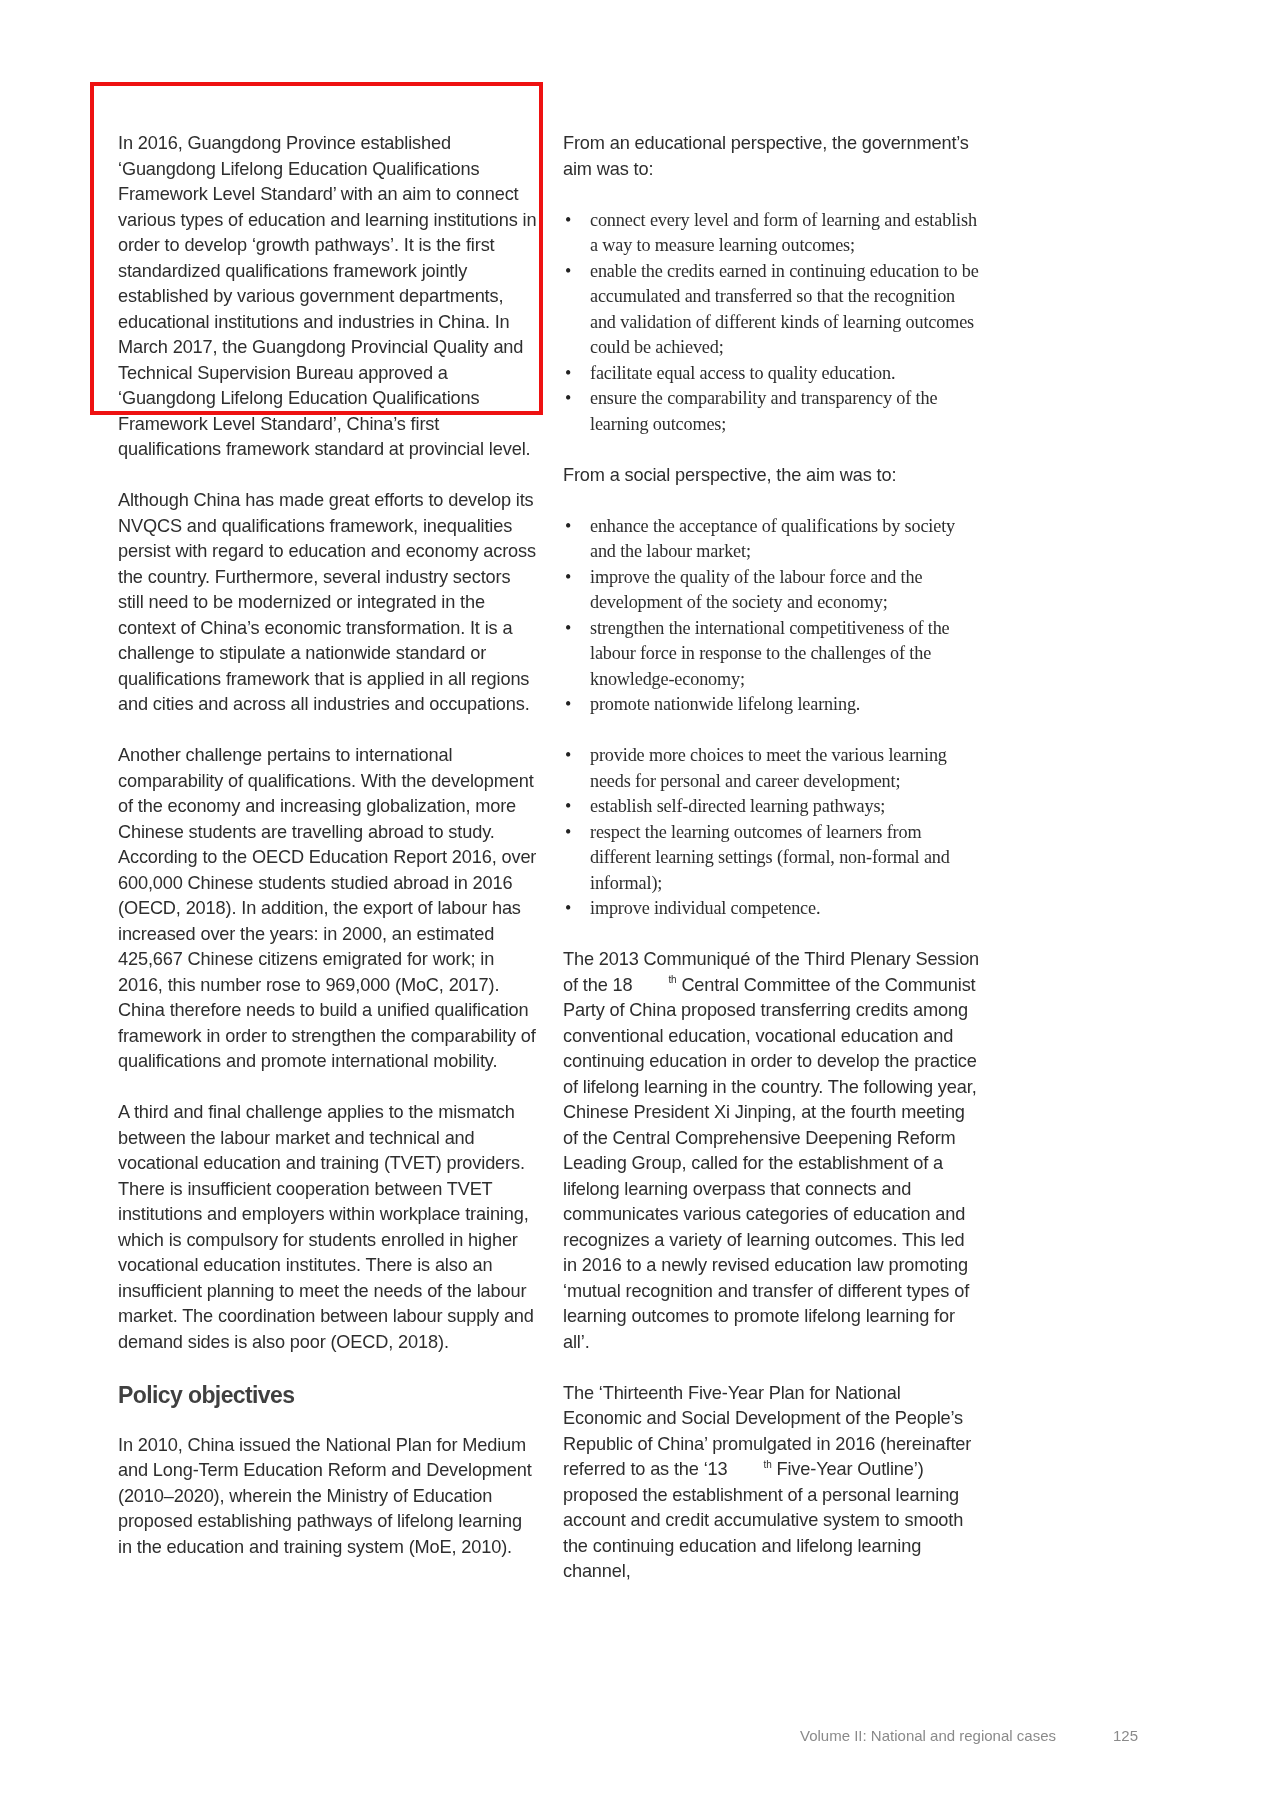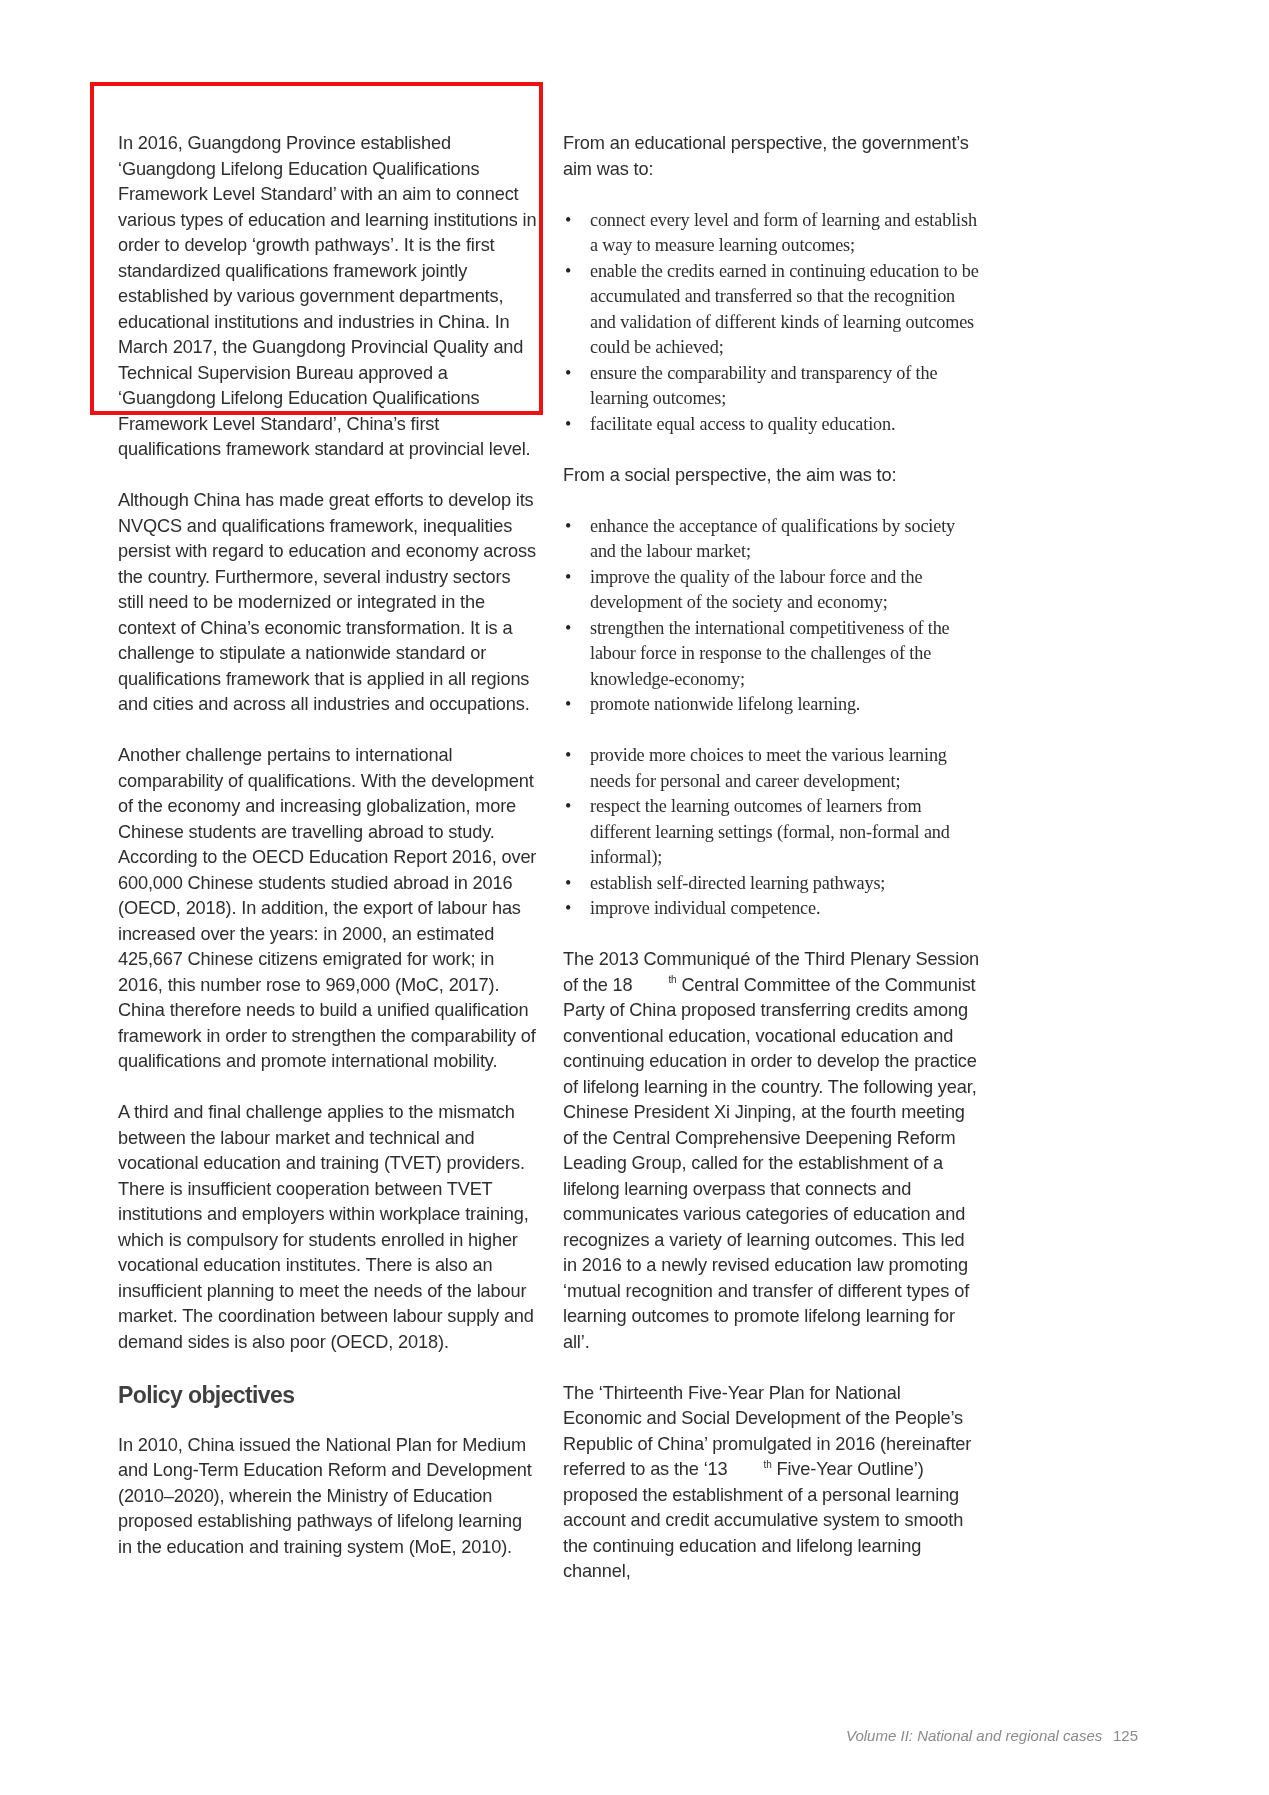--- a/index.html
+++ b/index.html
@@ -9,21 +9,21 @@
   .col-left { left: 118px; width: 420px; }
   .col-right { left: 563px; width: 420px; }
   p { margin: 0 0 25.5px 0; }
   ul { margin: 0 0 25.5px 0; padding: 0; list-style: none; font-family: Liberation Serif, serif; }
   li { position: relative; padding-left: 27px; }
   li::before { content: "\2022"; position: absolute; left: 2px; top: 0; font-size: 18px; color: #222; }
   h2 { margin: 25px 0 24px 0; font-size: 23px; line-height: 28px; font-weight: bold; color: #404040; letter-spacing: -0.6px; }
   .highlight-box { position: absolute; left: 90px; top: 82px; width: 453px; height: 333px;
                    border: 4px solid #ee1111; box-sizing: border-box; pointer-events: none; }
   .footer { position: absolute; top: 1727px; left: 0; width: 1269px; font-size: 15px; color: #8a8a8a; }
-  .footer .running-title { position: absolute; left: 846px; font-style: italic; }
+  .footer .running-title { position: absolute; left: 800px; }
   .footer .page-number { position: absolute; left: 1113px; }
   sup { font-size: 10px; line-height: 0; padding-left: 36px; }
 </style>
 </head>
 <body>
 
 <div class="highlight-box"></div>
 
 <div class="col col-left">
   <p>In 2016, Guangdong Province established ‘Guangdong Lifelong Education Qualifications Framework Level Standard’ with an aim to connect various types of education and learning institutions in order to develop ‘growth pathways’. It is the first standardized qualifications framework jointly established by various government departments, educational institutions and industries in China. In March 2017, the Guangdong Provincial Quality and Technical Supervision Bureau approved a ‘Guangdong Lifelong Education Qualifications Framework Level Standard’, China’s first qualifications framework standard at provincial level.</p>
@@ -32,34 +32,34 @@
   <p>A third and final challenge applies to the mismatch between the labour market and technical and vocational education and training (TVET) providers. There is insufficient cooperation between TVET institutions and employers within workplace training, which is compulsory for students enrolled in higher vocational education institutes. There is also an insufficient planning to meet the needs of the labour market. The coordination between labour supply and demand sides is also poor (OECD, 2018).</p>
   <h2>Policy objectives</h2>
   <p>In 2010, China issued the National Plan for Medium and Long-Term Education Reform and Development (2010–2020), wherein the Ministry of Education proposed establishing pathways of lifelong learning in the education and training system (MoE, 2010).</p>
 </div>
 
 <div class="col col-right">
   <p>From an educational perspective, the government’s aim was to:</p>
   <ul>
     <li>connect every level and form of learning and establish a way to measure learning outcomes;</li>
     <li>enable the credits earned in continuing education to be accumulated and transferred so that the recognition and validation of different kinds of learning outcomes could be achieved;</li>
+    <li>facilitate equal access to quality education.</li>
     <li>ensure the comparability and transparency of the learning outcomes;</li>
-    <li>facilitate equal access to quality education.</li>
   </ul>
   <p>From a social perspective, the aim was to:</p>
   <ul>
     <li>enhance the acceptance of qualifications by society and the labour market;</li>
     <li>improve the quality of the labour force and the development of the society and economy;</li>
     <li>strengthen the international competitiveness of the labour force in response to the challenges of the knowledge-economy;</li>
     <li>promote nationwide lifelong learning.</li>
   </ul>
   <ul>
     <li>provide more choices to meet the various learning needs for personal and career development;</li>
+    <li>establish self-directed learning pathways;</li>
     <li>respect the learning outcomes of learners from different learning settings (formal, non-formal and informal);</li>
-    <li>establish self-directed learning pathways;</li>
     <li>improve individual competence.</li>
   </ul>
   <p><span>The 2013 Communiqué of the Third Plenary Session of the 18</span><sup>th</sup><span> Central Committee of the Communist Party of China proposed transferring credits among conventional education, vocational education and continuing education in order to develop the practice of lifelong learning in the country. The following year, Chinese President Xi Jinping, at the fourth meeting of the Central Comprehensive Deepening Reform Leading Group, called for the establishment of a lifelong learning overpass that connects and communicates various categories of education and recognizes a variety of learning outcomes. This led in 2016 to a newly revised education law promoting ‘mutual recognition and transfer of different types of learning outcomes to promote lifelong learning for all’.</span></p>
   <p><span>The ‘Thirteenth Five-Year Plan for National Economic and Social Development of the People’s Republic of China’ promulgated in 2016 (hereinafter referred to as the ‘13</span><sup>th</sup><span> Five-Year Outline’) proposed the establishment of a personal learning account and credit accumulative system to smooth the continuing education and lifelong learning channel,</span></p>
 </div>
 
 <div class="footer">
   <span class="running-title">Volume II: National and regional cases</span>
   <span class="page-number">125</span>
 </div>

